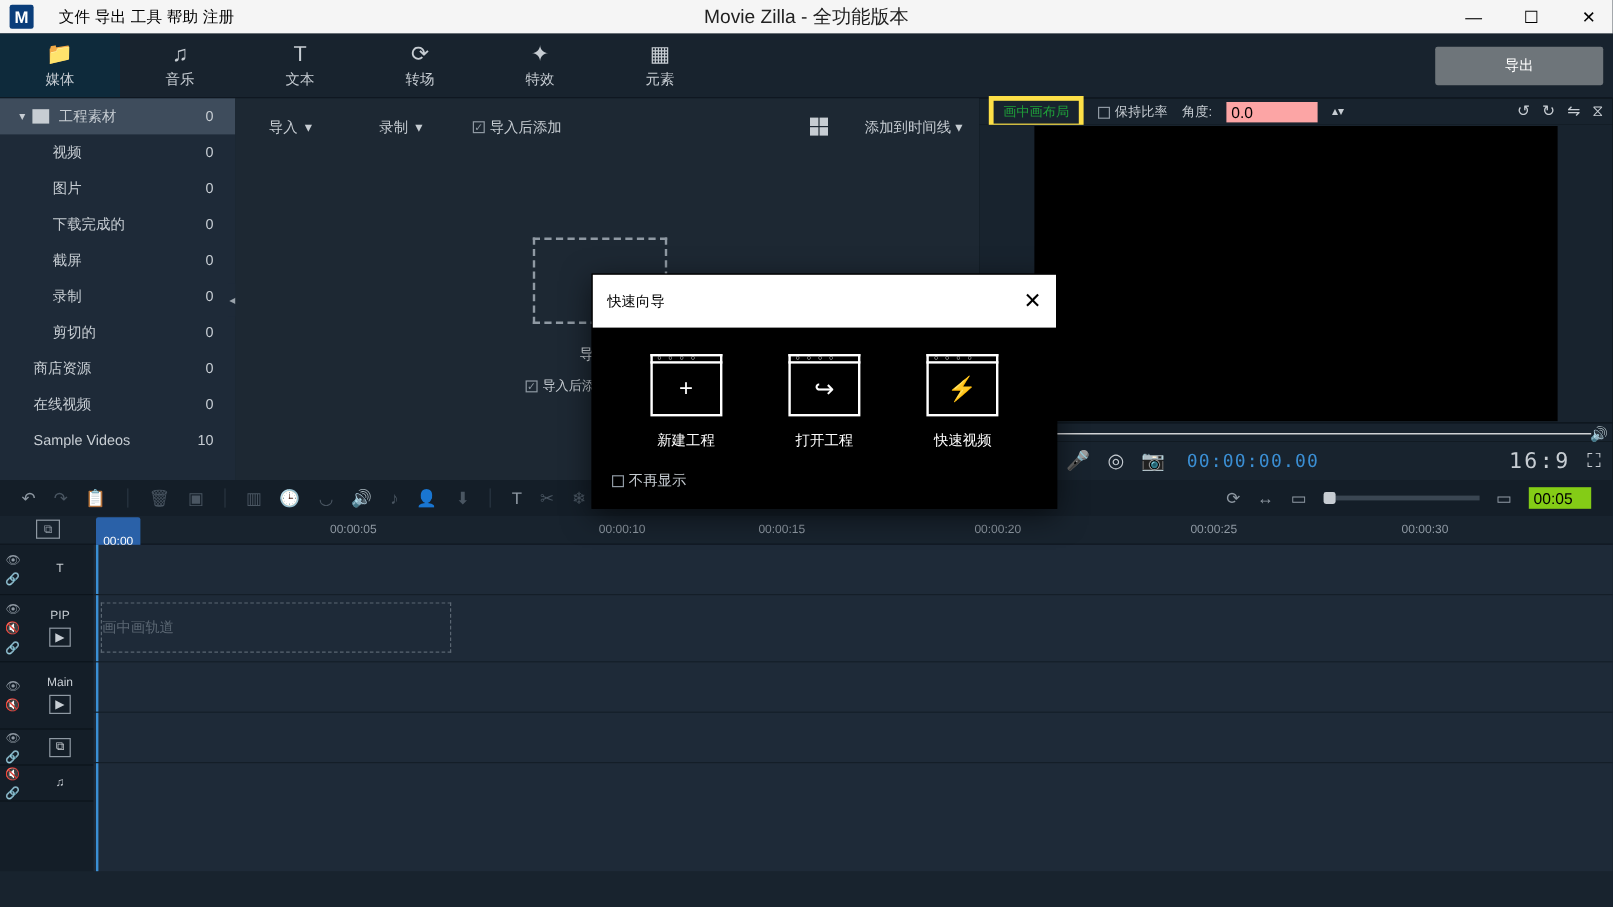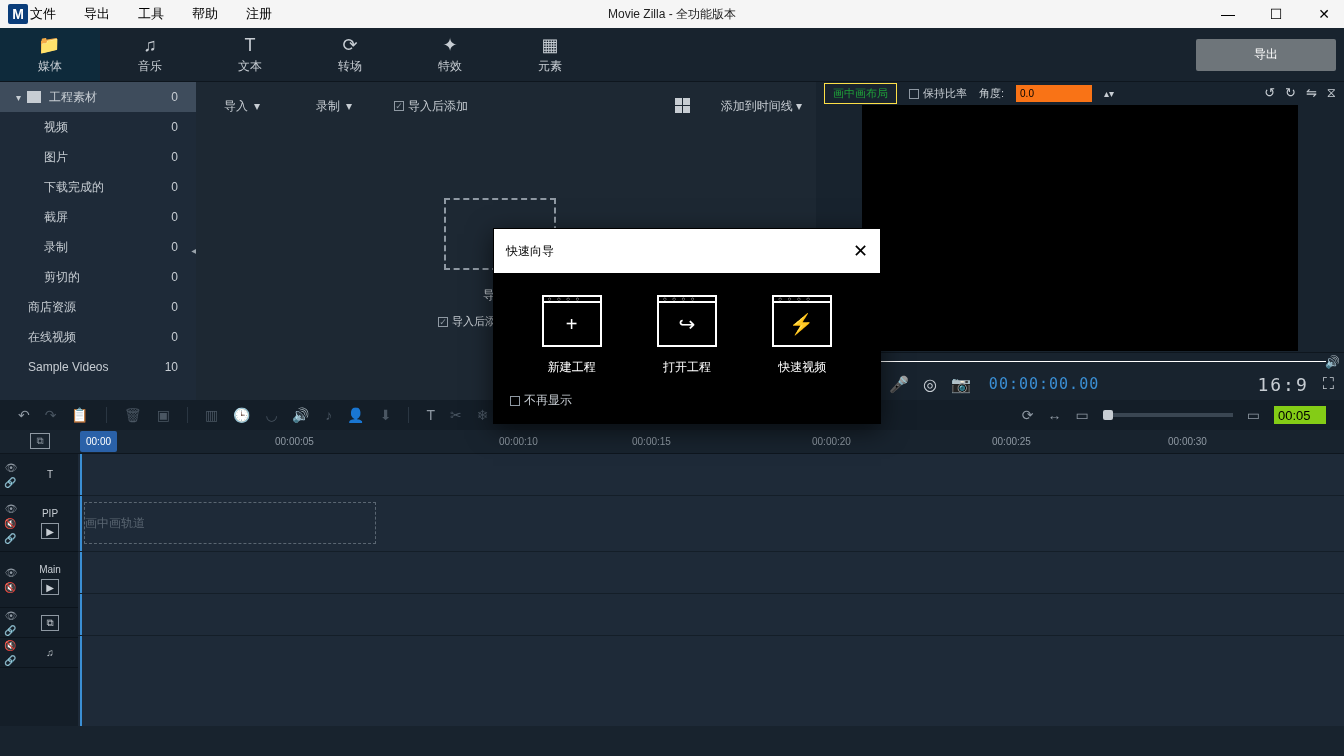--- a/index.html
+++ b/index.html
@@ -1,21 +1,21 @@
 <!DOCTYPE html>
 <html><head>
 <meta charset="utf-8">
 <style>
 * { margin: 0; padding: 0; box-sizing: border-box; font-family: "Microsoft YaHei", Arial, sans-serif; }
 body { width: 1344px; height: 756px; background: #18232e; color: #c7cdd3; font-size: 12px; overflow: hidden; position: relative; }
 .titlebar { height: 28px; background: #f5f5f5; display: flex; align-items: center; padding: 0 8px; color: #000; }
 .titlebar .logo { width: 20px; height: 20px; background: #0a3d7a; color: #fff; font-weight: bold; font-size: 14px; display: flex; align-items: center; justify-content: center; border-radius: 2px; }
-.titlebar .menu { display: flex; gap: 28px; margin-left: 2px; font-size: 13px; }
+.titlebar .menu { display: flex; gap: 4px; margin-left: 21px; font-size: 13px; }
 .titlebar .menu span { cursor: pointer; }
-.titlebar .apptitle { position: absolute; left: 50%; transform: translateX(-50%); font-size: 12px; color: #222; }
+.titlebar .apptitle { position: absolute; left: 50%; transform: translateX(-50%); font-size: 16px; color: #222; }
 .titlebar .winbtns { margin-left: auto; display: flex; gap: 24px; font-size: 14px; }
 .titlebar .winbtns span { cursor: pointer; width: 24px; text-align: center; }
 .tabs { height: 54px; background: #18232e; display: flex; align-items: stretch; border-bottom: 1px solid #0e161e; }
 .tab { flex: 0 0 100px; display: flex; flex-direction: column; align-items: center; justify-content: center; gap: 2px; color: #c7cdd3; cursor: pointer; font-size: 12px; }
 .tab.active { background: #0e2a3b; }
 .tab .ic { font-size: 18px; }
 .export-btn { margin-left: auto; align-self: center; margin-right: 8px; width: 140px; height: 32px; background: #6e757a; color: #fff; display: flex; align-items: center; justify-content: center; border-radius: 2px; cursor: pointer; }
 .mid { display: flex; height: 318px; }
 .sidebar { width: 196px; background: #1e2a38; display: flex; flex-direction: column; }
 .side-item { height: 30px; display: flex; align-items: center; padding: 0 18px 0 28px; cursor: pointer; font-size: 12px; }
@@ -30,22 +30,22 @@
 .media-top .imp, .media-top .rec { cursor: pointer; padding: 0 14px; display:flex; align-items:center; gap:6px; }
 .media-top .rgroup { margin-left:auto; display:flex; align-items:center; gap:30px; }
 .gridic { display:inline-block; width:16px; height:16px; }
 .gridic::before,.gridic::after{content:"";display:block;width:7px;height:7px;background:#c7cdd3;float:left;margin:0 1px 1px 0;}
 .gridic span{display:block;width:7px;height:7px;background:#c7cdd3;float:left;margin:0 1px 1px 0;}
 .drop-zone { position: absolute; left: 248px; top: 116px; width: 112px; height: 72px; border: 2px dashed #8f99a3; display:flex; align-items:center; justify-content:center; color:#c7cdd3; font-size:20px; }
 .media-area .dz-label { position:absolute; left:248px; top:205px; width:112px; text-align:center; font-size:12px; }
 .media-area .dz-check { position:absolute; left:242px; top:232px; font-size:11px; }
 .preview { width: 528px; background: #000; display:flex; flex-direction:column; }
 .pv-toolbar { height: 22px; background: #18232e; display:flex; align-items:center; gap:12px; padding: 0 8px; font-size:11px; }
-.pv-toolbar .layout-btn { border:1px solid #fde047; color:#1fa03a; padding: 2px 8px; cursor:pointer;font-family:Liberation Serif, serif; }
-.pv-toolbar .angle-input { width:76px; height:17px; background:#f97316; color:#000; padding:0 4px; border:none; font-size:10px; }
+.pv-toolbar .layout-btn { border:4px solid #fde047; color:#1fa03a; padding: 2px 8px; cursor:pointer;font-family:Liberation Serif, serif; }
+.pv-toolbar .angle-input { width:76px; height:17px; background:#fca5a5; color:#000; padding:0 4px; border:none; font-size:13px; }
 .pv-toolbar .ricons { margin-left:auto; display:flex; gap:10px; font-size:13px; color:#c7cdd3; }
 .pv-video { flex:1; background:#18232e; display:flex; align-items:center; justify-content:center; }
 .pv-black { width: 436px; height: 246px; background:#000; }
 .pv-scrub { height: 16px; background:#18232e; position:relative; border-top:1px solid #0e161e; }
 .pv-scrub .dot { position:absolute; left:0; top:3px; width:10px; height:10px; border-radius:50%; background:#fff; }
 .pv-scrub .line { position:absolute; left:5px; right:18px; top:8px; height:1px; background:#fff;}
 .pv-scrub .vol { position:absolute; right:4px; top:2px; font-size:12px; color:#fff;}
 .pv-controls { height: 32px; display:flex; align-items:center; padding: 0 10px; gap:14px; color:#c7cdd3; background:#18232e; }
 .pv-controls .pc { cursor:pointer; font-size:16px; }
 .pv-controls .tc { font-family: monospace; letter-spacing:1px; color:#3b8fd4; font-size:15px; margin-left:4px; }
@@ -53,21 +53,21 @@
 .toolbar2 { height: 30px; background:#141e28; display:flex; align-items:center; padding:0 18px; gap:15px; font-size:14px; color:#8f99a3; }
 .toolbar2 .sep { width:1px; height:16px; background:#2a3642; margin:0 2px; }
 .toolbar2 .t2 { cursor:pointer; }
 .toolbar2 .t2.dim { color:#4a5662; }
 .toolbar2 .rt { margin-left:auto; display:flex; align-items:center; gap:14px; }
 .toolbar2 .zoom-track { width:130px; height:4px; background:#3a4652; position:relative; }
 .toolbar2 .zoom-track .zh { position:absolute; left:0; top:-3px; width:10px; height:10px; background:#c7cdd3; border-radius:2px; }
 .toolbar2 .time-box { width:52px; height:18px; background:#84cc16; color:#000; font-size:13px; display:flex; align-items:center; padding:0 4px; }
 .ruler { height: 24px; background:#18232e; position:relative; border-bottom:1px solid #0e161e; }
 .ruler .newlayer { position:absolute; left:30px; top:3px; width:20px; height:16px; border:1px solid #8f99a3; font-size:10px; display:flex;align-items:center;justify-content:center; color:#8f99a3;}
-.ruler .cursor { position:absolute; left:80px; top:1px; background:#2a61a8; color:#fff; font-size:10px; padding:5px 6px; border-radius:2px; }
+.ruler .cursor { position:absolute; left:80px; top:1px; background:#2a61a8; color:#fff; font-size:10px; padding:15px 6px; border-radius:2px; }
 .ruler .tick { position:absolute; top:6px; font-size:10px; color:#8f99a3; }
 .tracks { display:flex; height:272px; }
 .track-heads { width:78px; background:#141e28; display:flex; flex-direction:column; }
 .th-row { display:flex; border-bottom:1px solid #0c141c; }
 .th-sub { width:22px; display:flex; flex-direction:column; align-items:center; justify-content:center; gap:4px; font-size:10px; color:#8f99a3; }
 .th-main { flex:1; display:flex; flex-direction:column; align-items:center; justify-content:center; gap:4px; font-size:10px; color:#c7cdd3; }
 .th-main .box { width:18px; height:16px; border:1px solid #8f99a3; display:flex; align-items:center; justify-content:center; font-size:10px; }
 .track-body { flex:1; background:#1e2a38; position:relative; }
 .playline { position:absolute; left:2px; top:0; bottom:0; width:2px; background:#3b8fd4; }
 .trow { border-bottom:1px solid #141e28; position:relative; }

